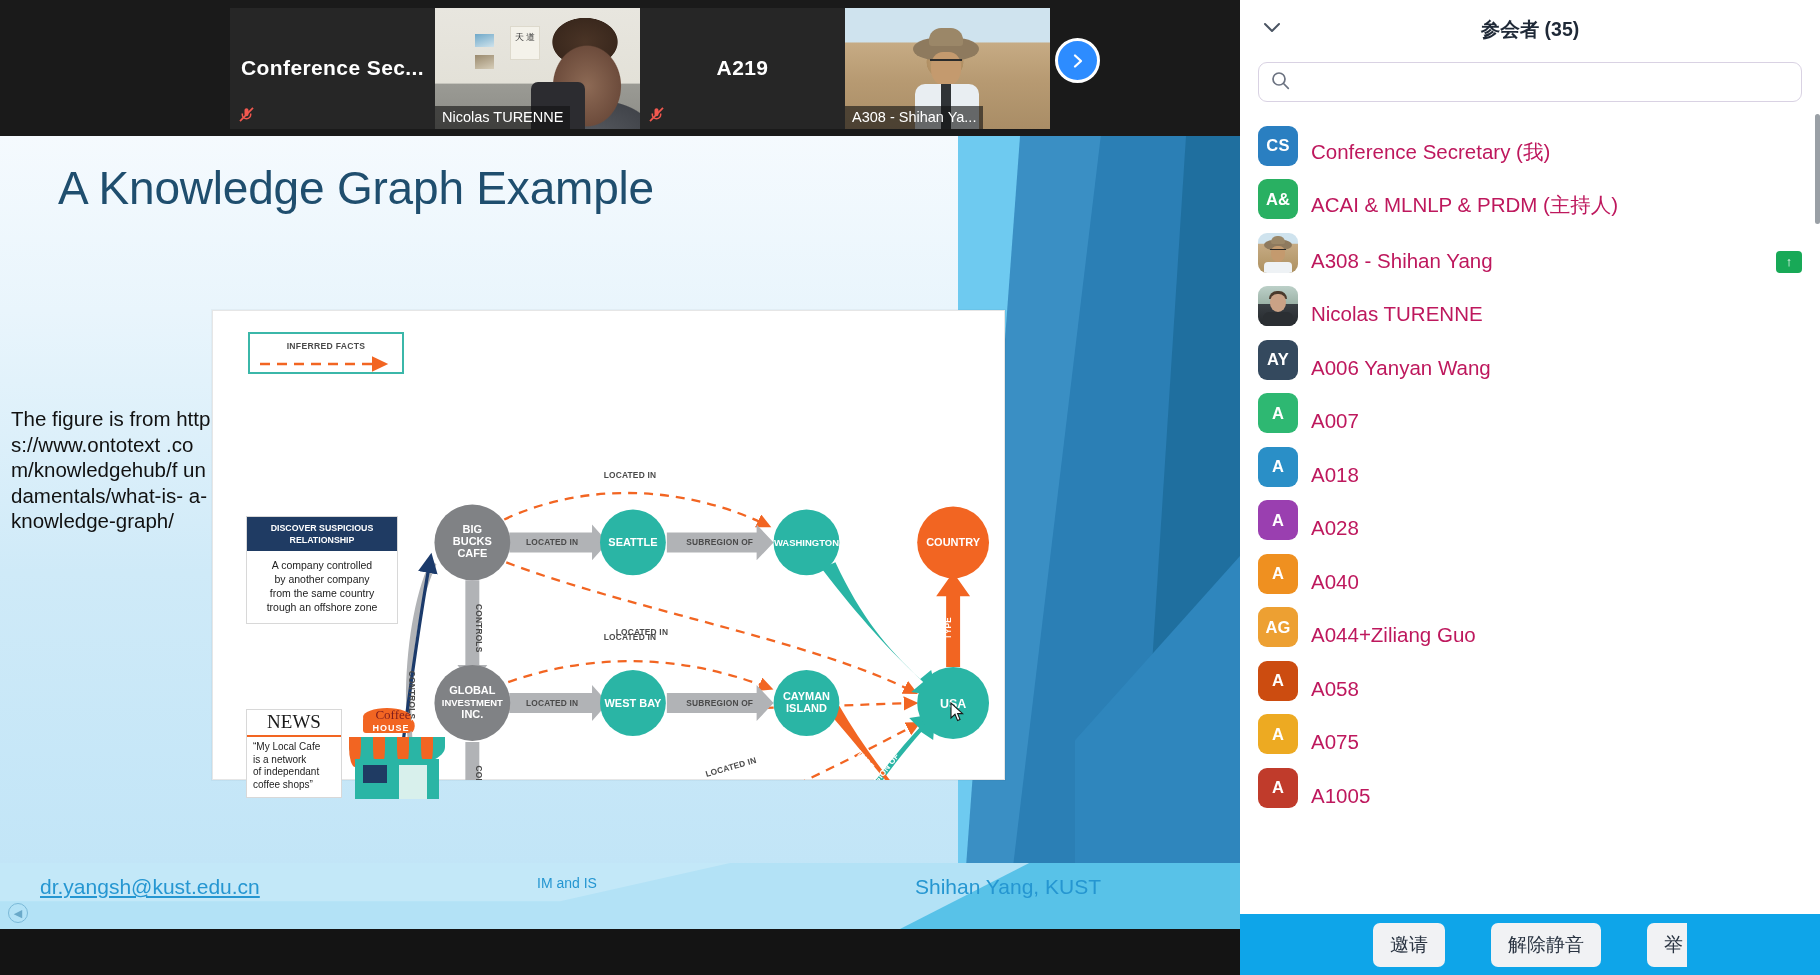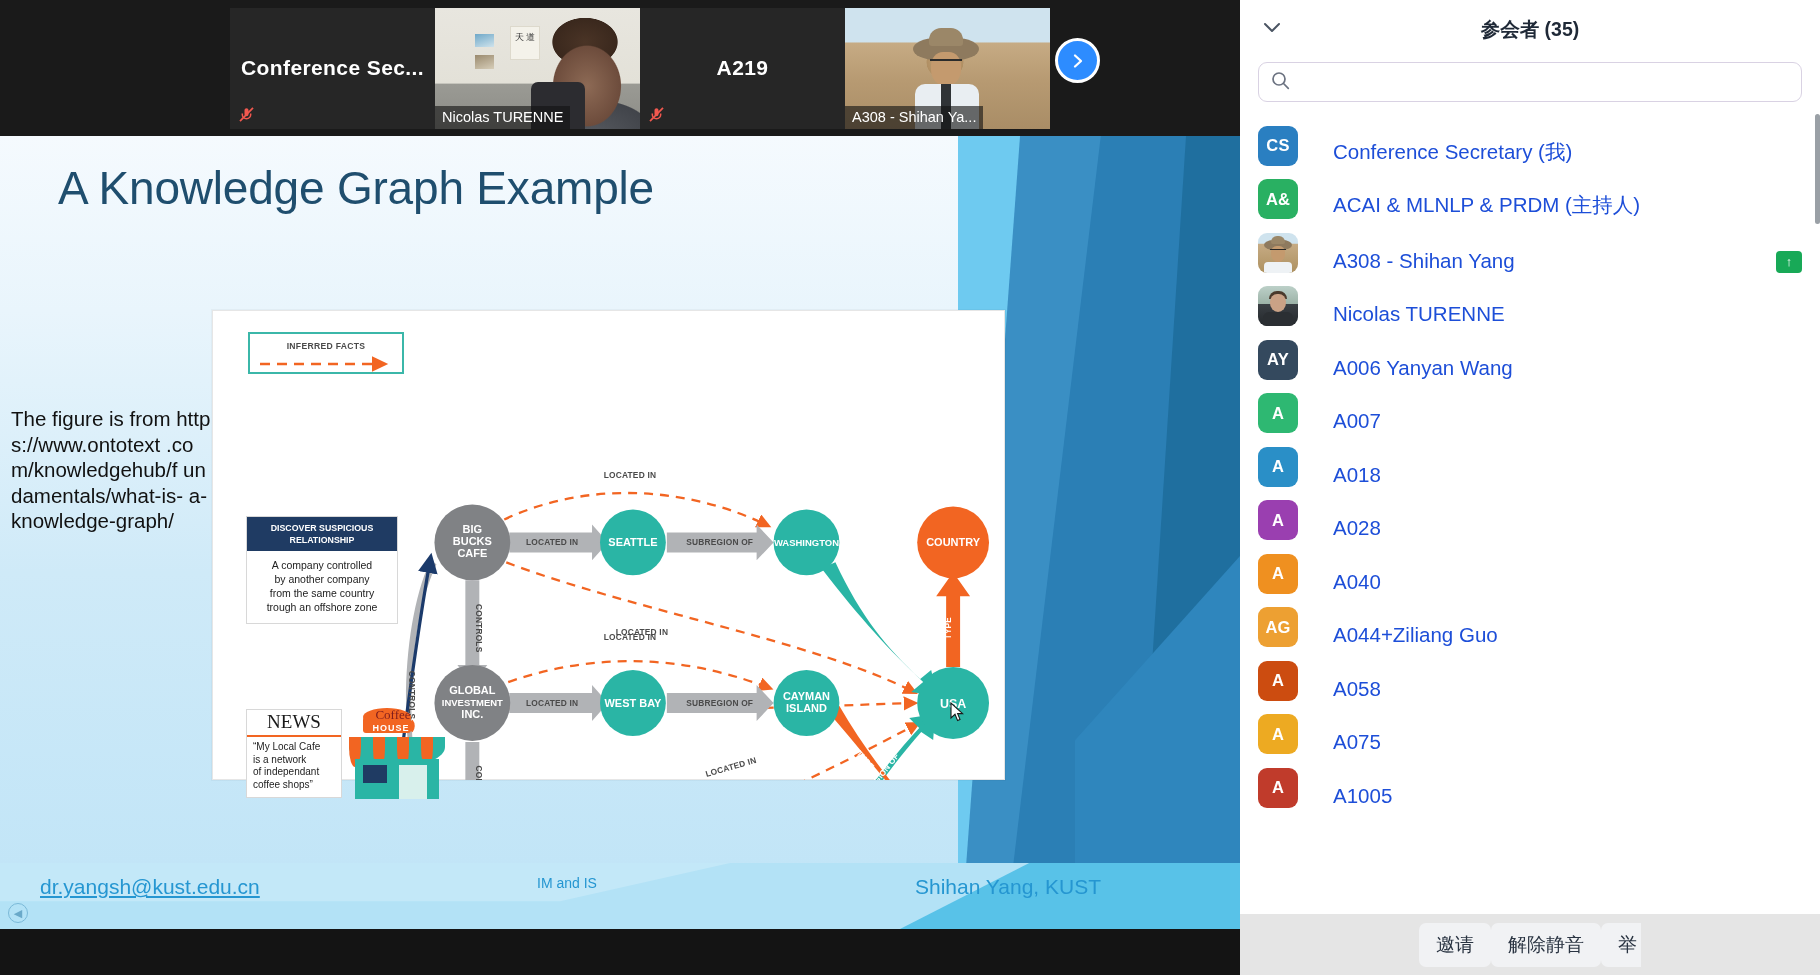--- a/index.html
+++ b/index.html
@@ -152,21 +152,21 @@
   #participant-list { height: 790px; overflow: hidden; position: relative; }
   .p-row {
     display: flex; align-items: flex-end; height: 53.5px; padding: 0 18px 0 18px; cursor: pointer;
   }
   .p-avatar {
     width: 40px; height: 40px; border-radius: 9px; flex: none;
     display: flex; align-items: center; justify-content: center;
     color: #fff; font-size: 16.5px; font-weight: bold; letter-spacing: .2px; overflow: hidden;
     position: relative;
   }
-  .p-name { margin-left: 35px; font-size: 20.5px; color: #1d4ed8; white-space: nowrap; }
+  .p-name { margin-left: 13px; font-size: 20.5px; color: #be185d; white-space: nowrap; }
   .p-badge {
     margin-left: auto; width: 26px; height: 22px; border-radius: 4px; background: #18a957;
     display: flex; align-items: center; justify-content: center; color: #fff; font-size: 13px;
   }
   
   .ph-shihan {
     background: linear-gradient(180deg,#cfe3ee 0%,#cfe3ee 26%,#c6ab84 27%,#ad905f 100%);
   }
   .ph-shihan i.h { position:absolute; left:6px; top:7px; width:28px; height:10px; background:#8e7a5e; border-radius:50%/70%; }
   .ph-shihan i.t { position:absolute; left:13px; top:3px; width:14px; height:8px; background:#9b8768; border-radius:6px 6px 2px 2px; }
@@ -175,22 +175,22 @@
   .ph-shihan i.b { position:absolute; left:6px; top:29px; width:28px; height:11px; background:#eef2f5; border-radius:4px 4px 0 0; }
   .ph-turenne {
     background: linear-gradient(180deg,#bcd0c8 0%,#9db3a8 44%,#3a3f44 45%,#24282c 100%);
   }
   .ph-turenne i.f { position:absolute; left:12px; top:8px; width:16px; height:18px; background:#caa286; border-radius:45% 45% 50% 50%; }
   .ph-turenne i.hr{ position:absolute; left:11px; top:5px; width:18px; height:8px; background:#4a3a2c; border-radius:9px 9px 0 0; }
   .ph-turenne i.b { position:absolute; left:5px; top:26px; width:30px; height:14px; background:#2b2f33; border-radius:6px 6px 0 0; }
 
   #panel-footer {
     position: absolute; left: 0; bottom: 0; width: 580px; height: 62px;
-    display: flex; align-items: center; justify-content: center; 
-    background: #e5e5e5; border-top: 1px solid #fff;
+    display: flex; align-items: center; justify-content: center; gap: 46px;
+    background: #0ea5e9; border-top: 1px solid #fff;
   }
   .pf-btn {
     background: #f1f2f4; border: 0; border-radius: 7px; padding: 9px 17px;
     font-size: 19px; color: #2a3442; font-family: "Liberation Sans", sans-serif; cursor: pointer;
     white-space: nowrap;
   }
   .pf-btn.cut { border-radius: 7px 0 0 7px; padding-right: 4px; }
   #panel-scrollbar {
     position: absolute; right: 0px; top: 2px; width: 5px; height: 110px;
     background: #9aa0a6; border-radius: 3px; cursor: pointer;

